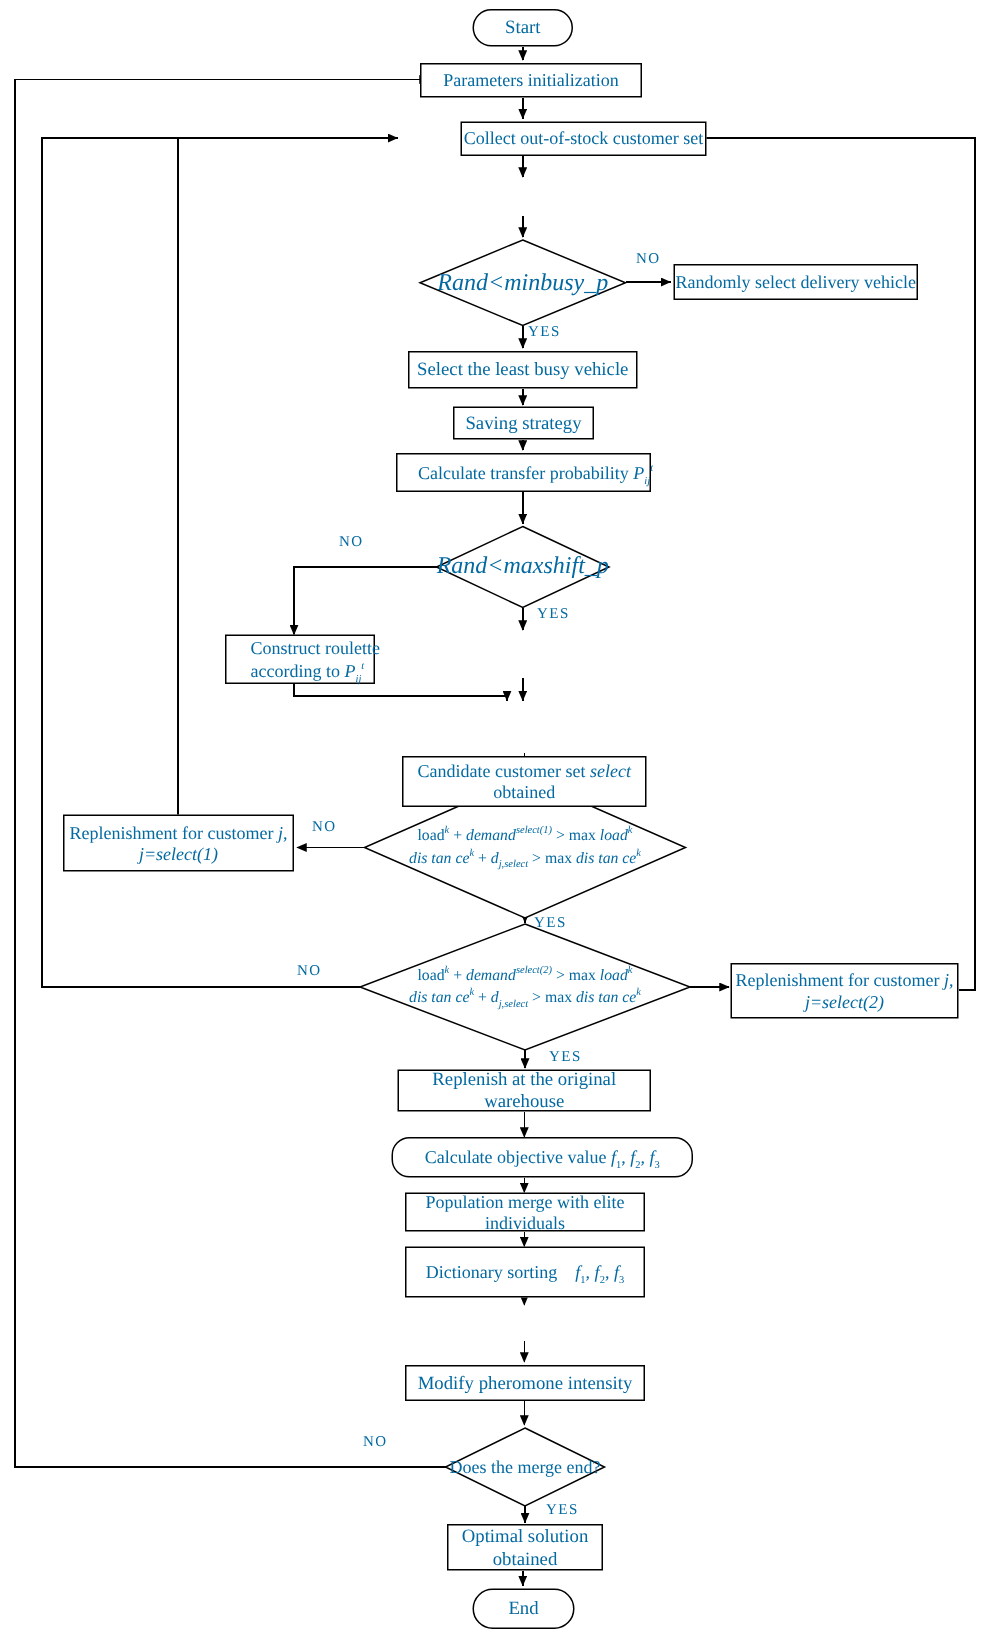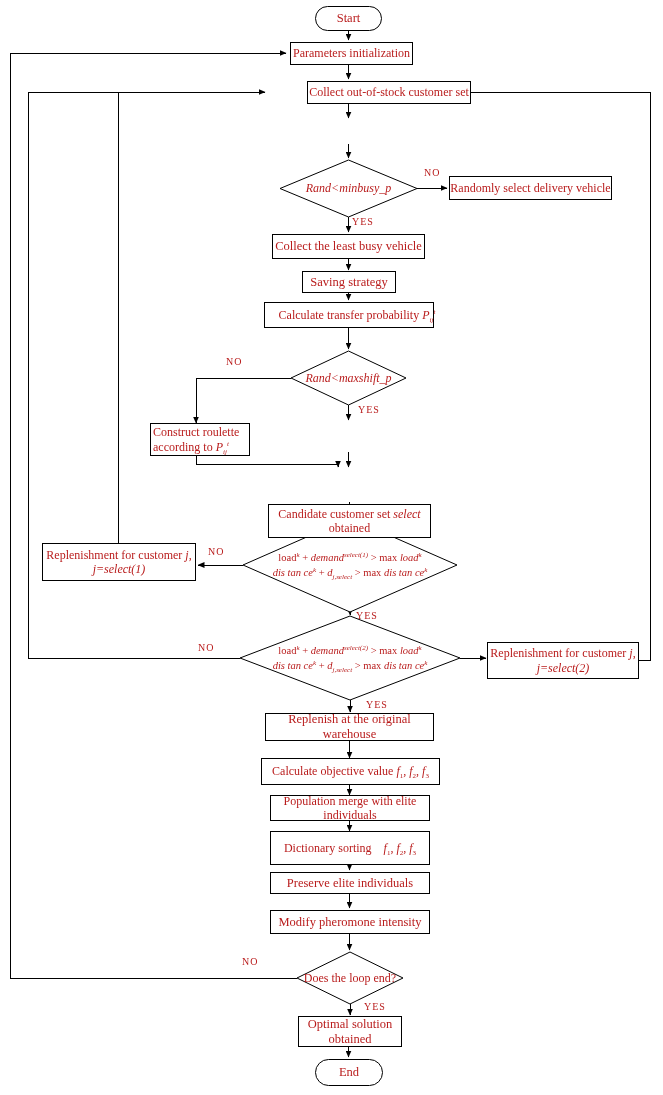--- a/index.html
+++ b/index.html
@@ -1,26 +1,26 @@
 <!DOCTYPE html>
 <html><head>
 <meta charset="utf-8">
 <style>
   html,body{margin:0;padding:0;background:#fff;}
   .stage{position:relative;width:663px;height:1095px;background:#ffffff;
-         font-family:"Liberation Serif","DejaVu Serif",serif;color:#b91c1c;overflow:hidden;}
+         font-family:"Liberation Serif","DejaVu Serif",serif;color:#0369a1;overflow:hidden;}
   svg.wires{position:absolute;left:0;top:0;width:663px;height:1095px;}
   .box{position:absolute;border:1px solid #000;background:#fff;box-sizing:border-box;
        display:flex;flex-direction:column;align-items:center;justify-content:center;
        text-align:center;font-size:12.5px;line-height:1.18;white-space:nowrap;}
   .oval{border-radius:14px;}
   .pre{white-space:pre-line;}
-  .left{align-items:flex-start;text-align:left;padding-left:2px;}
+  .left{align-items:flex-start;text-align:left;padding-left:16px;}
   .dtext{position:absolute;display:flex;flex-direction:column;align-items:center;
-         justify-content:center;text-align:center;font-size:12px;white-space:nowrap;}
+         justify-content:center;text-align:center;font-size:16px;white-space:nowrap;}
   .eq{font-size:10.5px;line-height:1.45;}
   .lbl{position:absolute;font-size:10px;letter-spacing:1px;}
   .it{font-style:italic;}
   sup,sub{font-size:7px;line-height:0;}
   .f12{font-size:12px;}
 </style>
 </head>
 <body>
 
 <div class="stage">
@@ -71,39 +71,39 @@
       <polygon points="350,518 457,565 350,612 243,565"></polygon>
       <polygon points="350,616 460,658 350,700 240,658"></polygon>
       <polygon points="350,952 403,978 350,1004 297,978"></polygon>
     </g>
   </svg>
 
   <div class="box oval" style="left:315px;top:6px;width:67px;height:25px;">
     <span>Start</span>
   </div>
 
-  <div class="box f12" style="left:290px;top:42px;width:123px;height:23px;text-align:center;">
+  <div class="box f12" style="left:280px;top:42px;width:148px;height:23px;text-align:center;">
     <span>Parameters initialization</span>
   </div>
 
   <div class="box f12" style="left:267px;top:81px;width:164px;height:23px;margin-left:40px;">
     <span>Collect out-of-stock customer set</span>
   </div>
 
 
   <div class="dtext it" style="left:280px;top:160px;width:137px;height:57px;">
     <span>Rand&lt;minbusy_p</span>
   </div>
 
   <div class="box f12" style="left:449px;top:176px;width:163px;height:24px;">
     <span>Randomly select delivery vehicle</span>
   </div>
 
   <div class="box" style="left:272px;top:234px;width:153px;height:25px;">
-    <span>Collect the least busy vehicle</span>
+    <span>Select the least busy vehicle</span>
   </div>
 
   <div class="box" style="left:302px;top:271px;width:94px;height:22px;">
     <span>Saving strategy</span>
   </div>
 
   <div class="box f12" style="left:264px;top:302px;width:170px;height:26px;padding-left:16px;">
     <span><span>Calculate transfer probability </span><span class="it">P</span><sub class="it">ij</sub><sup class="it">t</sup></span>
   </div>
 
@@ -140,43 +140,40 @@
   <div class="box f12" style="left:487px;top:642px;width:152px;height:37px;">
     <div><span>Replenishment for customer </span><span class="it">j</span><span>,</span></div>
     <div><span class="it">j=select(2)</span></div>
   </div>
 
   <div class="box pre" style="left:265px;top:713px;width:169px;height:28px;">
     <span>Replenish at the original
 warehouse</span>
   </div>
 
-  <div class="box f12" style="left:261px;top:758px;width:179px;height:27px;">
+  <div class="box f12" style="left:261px;top:758px;width:201px;height:27px;border-radius:12px;">
     <span><span>Calculate objective value </span><span class="it">f</span><sub>1</sub><span>, </span><span class="it">f</span><sub>2</sub><span>, </span><span class="it">f</span><sub>3</sub></span>
   </div>
 
   <div class="box pre f12" style="left:270px;top:795px;width:160px;height:26px;">
     <span>Population merge with elite
 individuals</span>
   </div>
 
   <div class="box f12" style="left:270px;top:831px;width:160px;height:34px;">
     <span><span>Dictionary sorting&nbsp;&nbsp;&nbsp;&nbsp;</span><span class="it">f</span><sub>1</sub><span>, </span><span class="it">f</span><sub>2</sub><span>, </span><span class="it">f</span><sub>3</sub></span>
   </div>
 
-  <div class="box" style="left:270px;top:872px;width:160px;height:22px;">
-    <span>Preserve elite individuals</span>
-  </div>
 
   <div class="box" style="left:270px;top:910px;width:160px;height:24px;font-family:Liberation Serif, serif;">
     <span>Modify pheromone intensity</span>
   </div>
 
   <div class="dtext pre f12" style="left:297px;top:952px;width:106px;height:52px;">
-    <span>Does the loop
+    <span>Does the merge
 end?</span>
   </div>
 
   <div class="box pre" style="left:298px;top:1016px;width:104px;height:31px;">
     <span>Optimal solution
 obtained</span>
   </div>
 
   <div class="box oval" style="left:315px;top:1059px;width:68px;height:27px;">
     <span>End</span>

